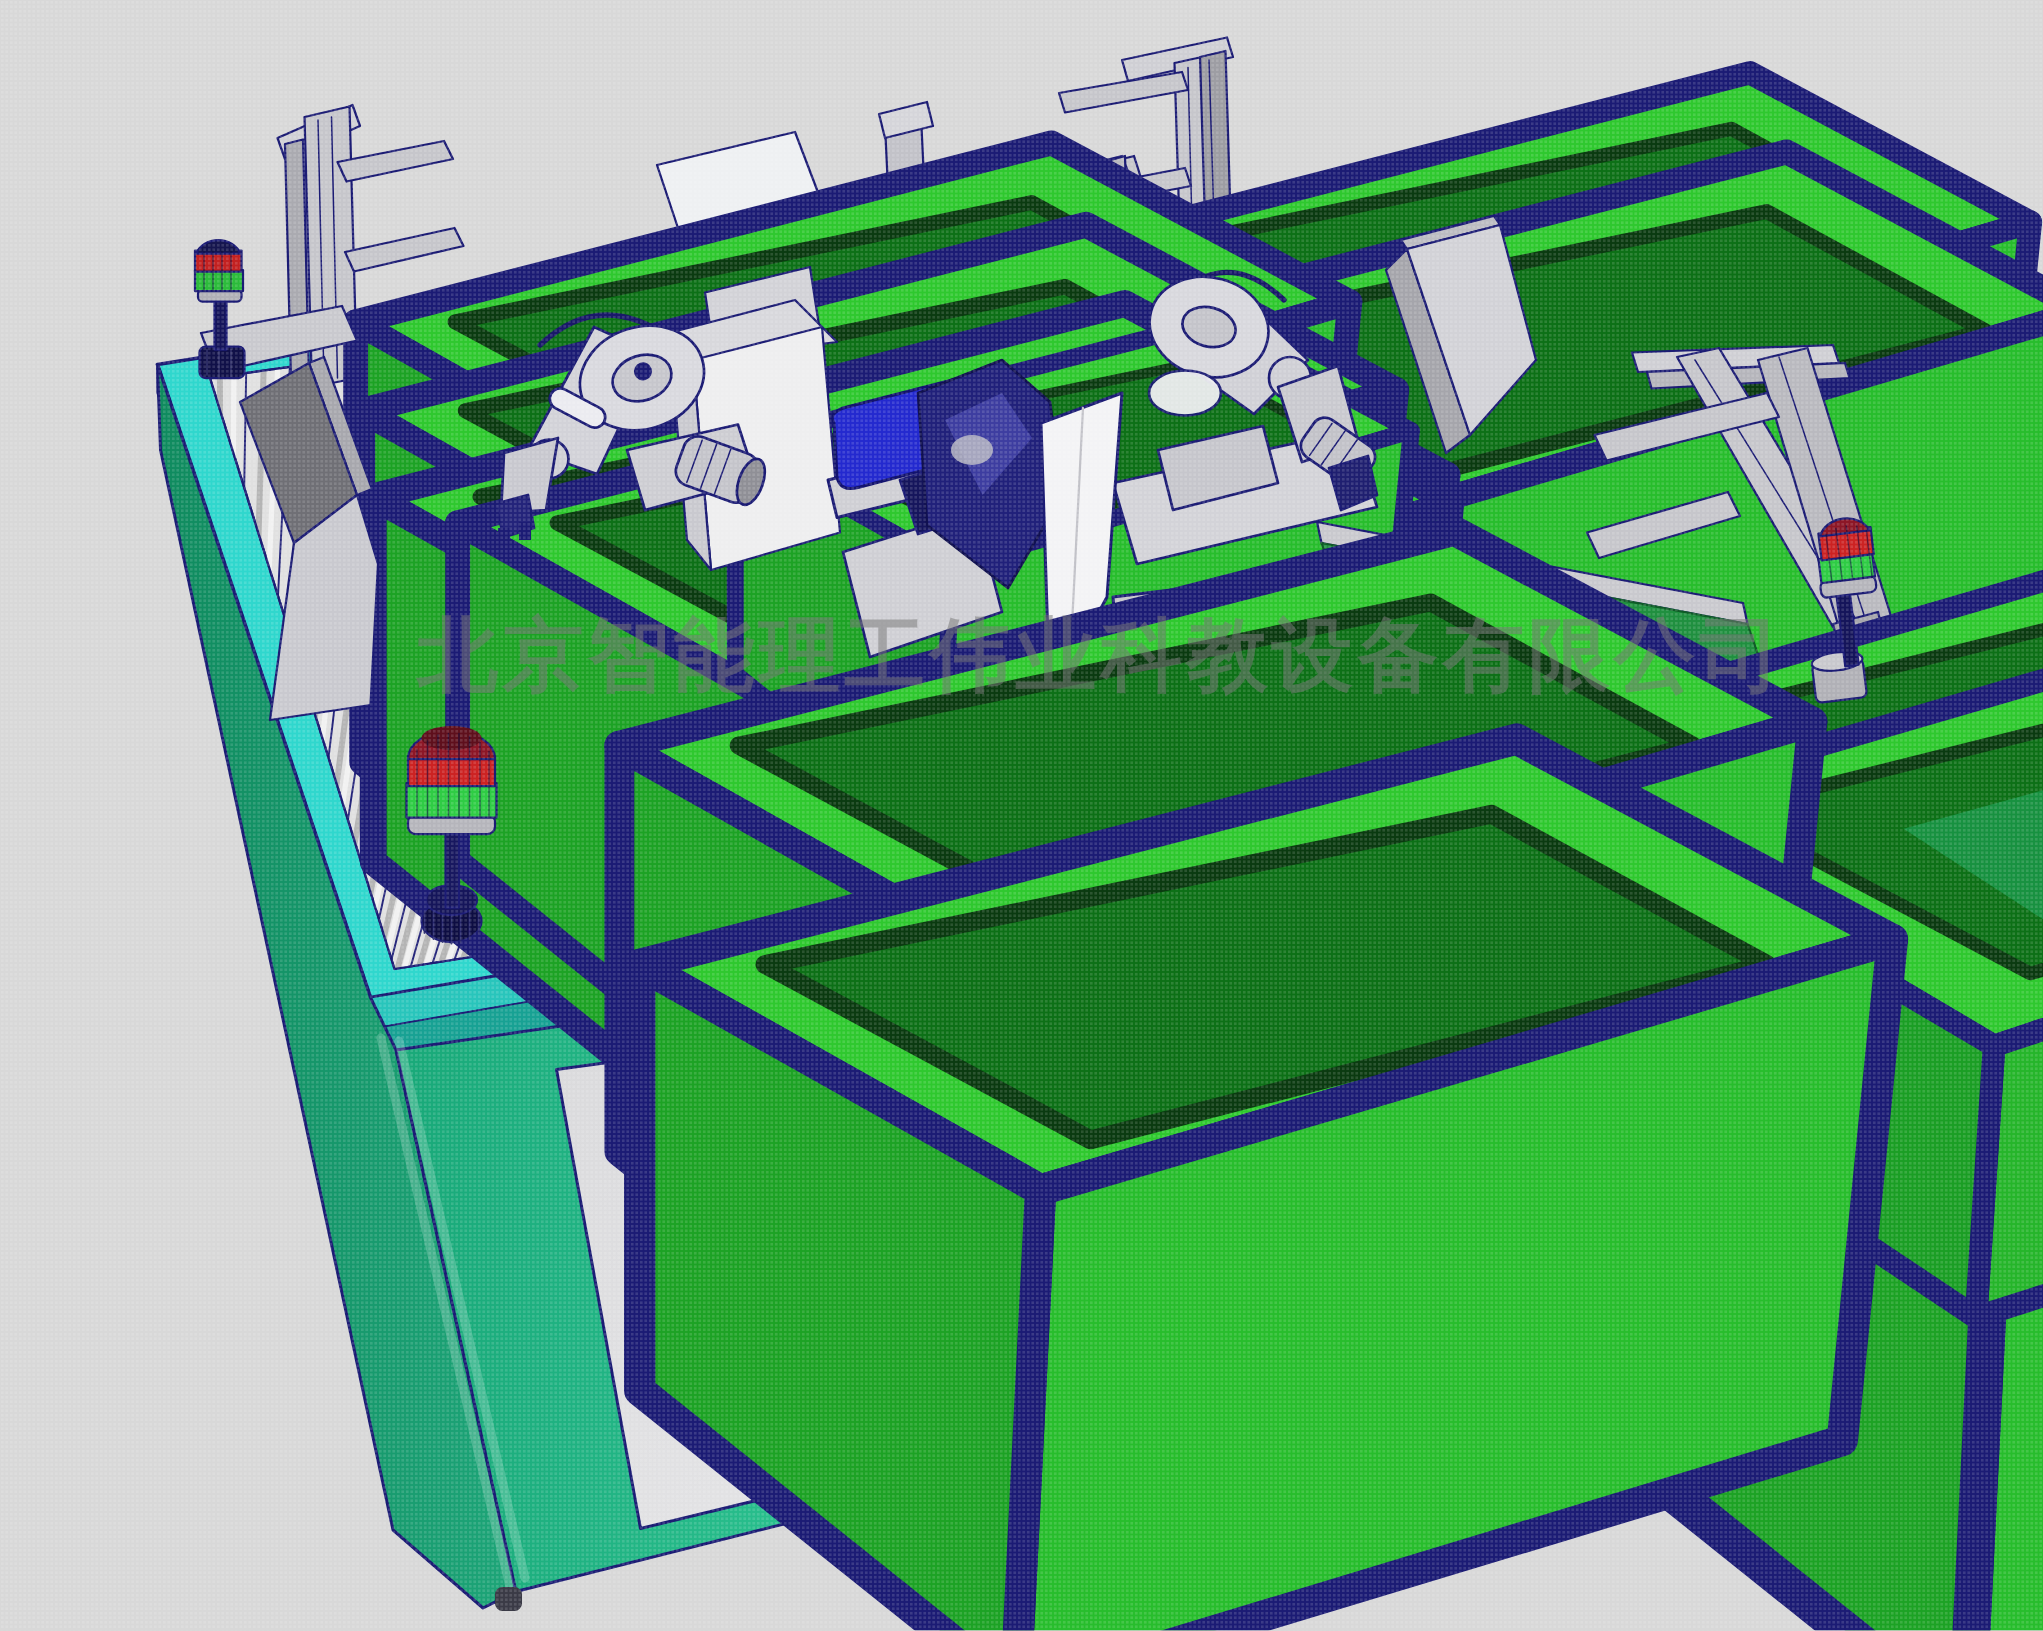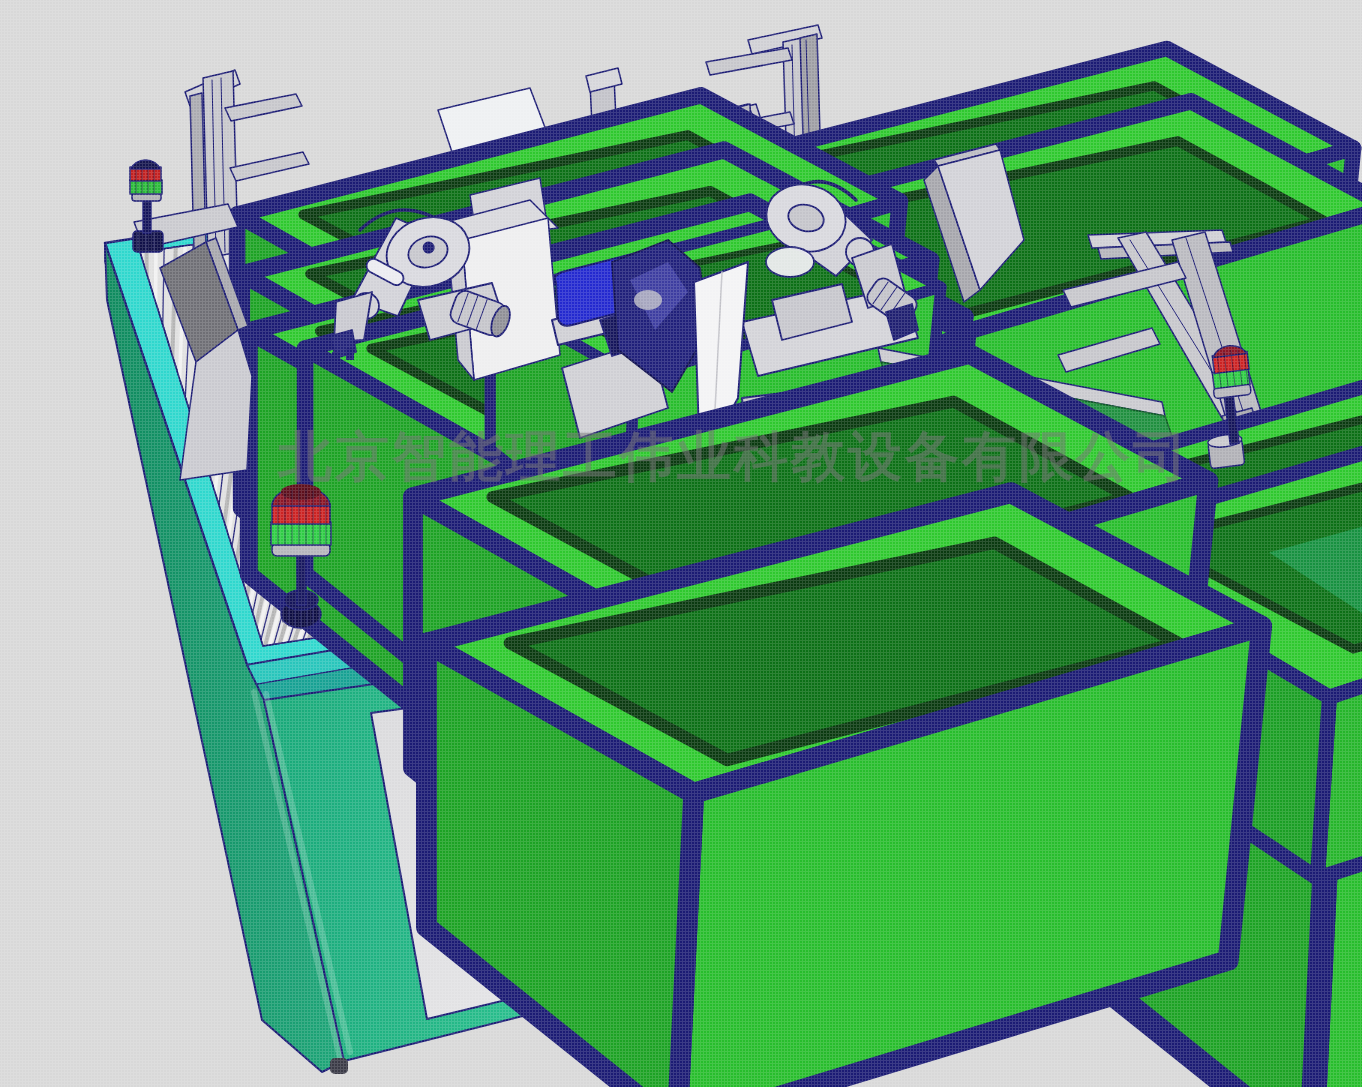--- a/index.html
+++ b/index.html
@@ -4,21 +4,21 @@
 <style>
   html,body{margin:0;padding:0;background:var(--background,#d8d8d8);}
   .stage{position:relative;width:1362px;height:1087px;overflow:hidden;
          background:var(--background,#d8d8d8);
          font-family:"DejaVu Sans",sans-serif;}
   .stage::after{content:"";position:absolute;inset:0;pointer-events:none;
          background-image:radial-gradient(rgba(255,255,255,.28) 1px, transparent 1.1px);
          background-size:3px 3px;opacity:.5;}
   svg{position:absolute;left:0;top:0;}
   svg *{stroke-linejoin:round;stroke-linecap:round;}
-  .watermark{position:absolute;left:278px;top:421px;width:960px;
+  .watermark{position:absolute;left:278px;top:401px;width:960px;
          font-size:54px;font-weight:700;letter-spacing:3px;white-space:nowrap;
          color:var(--watermark-grey,#7a7a7a);opacity:.52;z-index:5;
          font-family:"DejaVu Sans",sans-serif;}
 </style>
 </head>
 <body>
 
 <div class="stage">
 <svg id="scene" width="1362" height="1087" viewBox="0 0 1362 1087">
   <defs>

